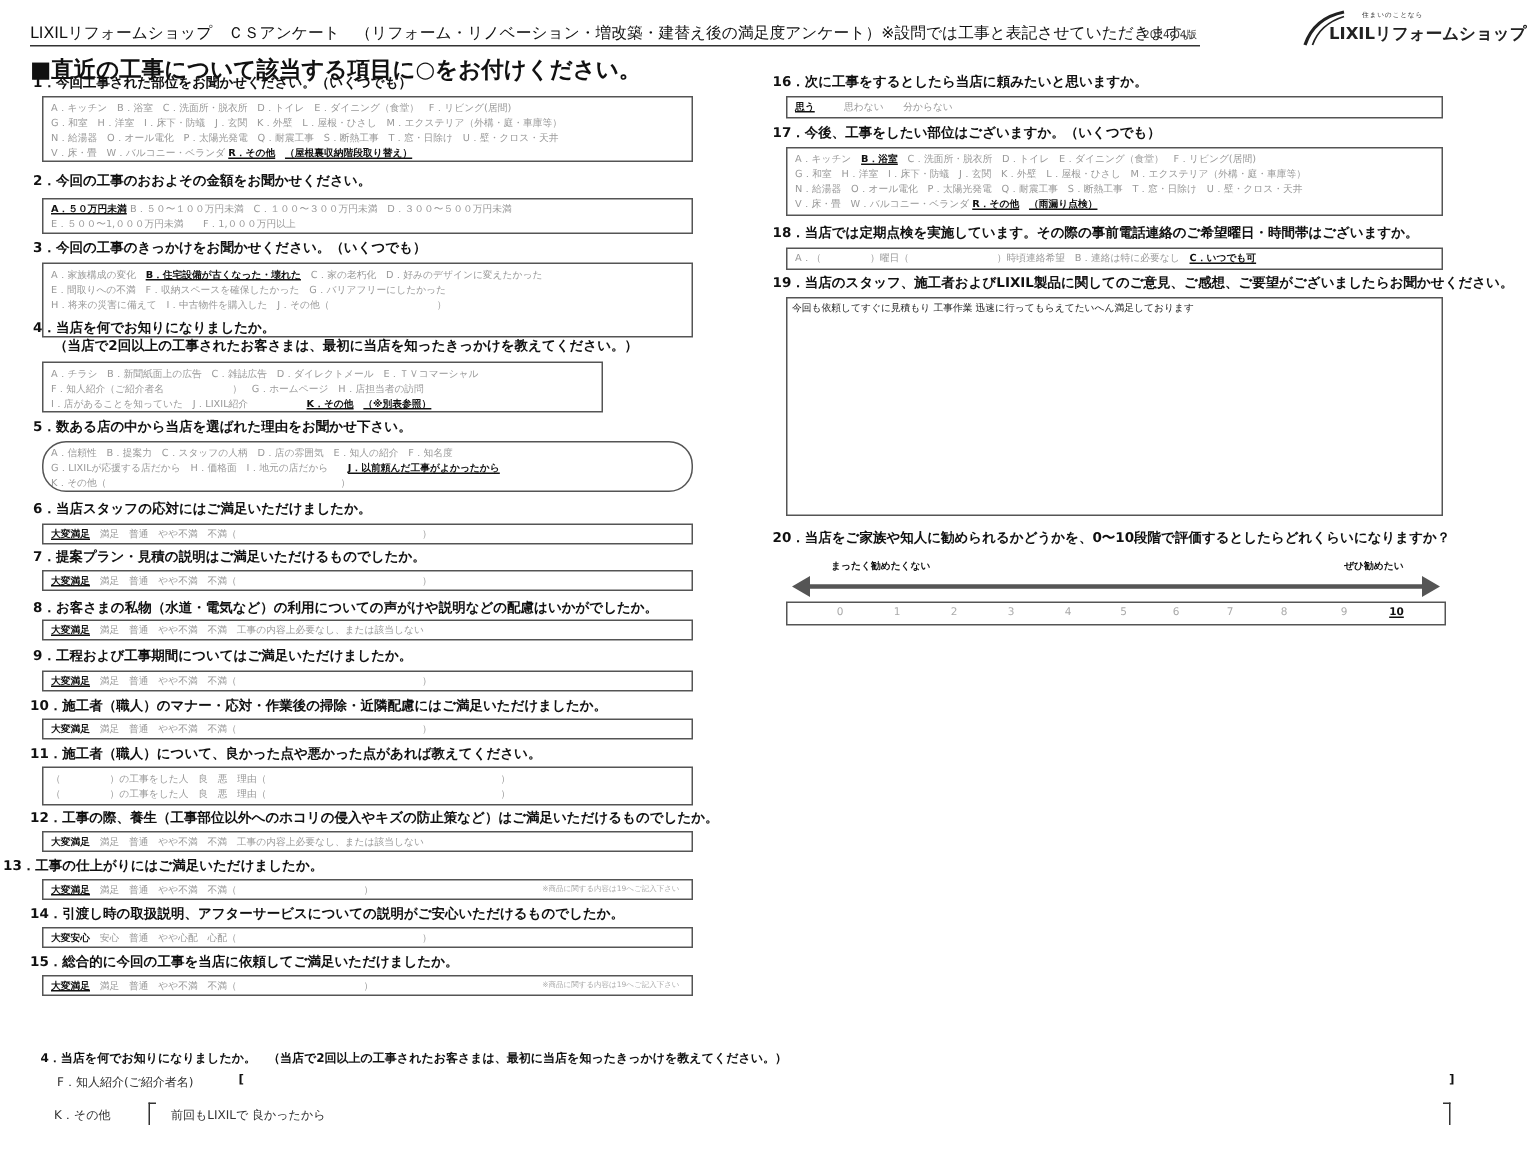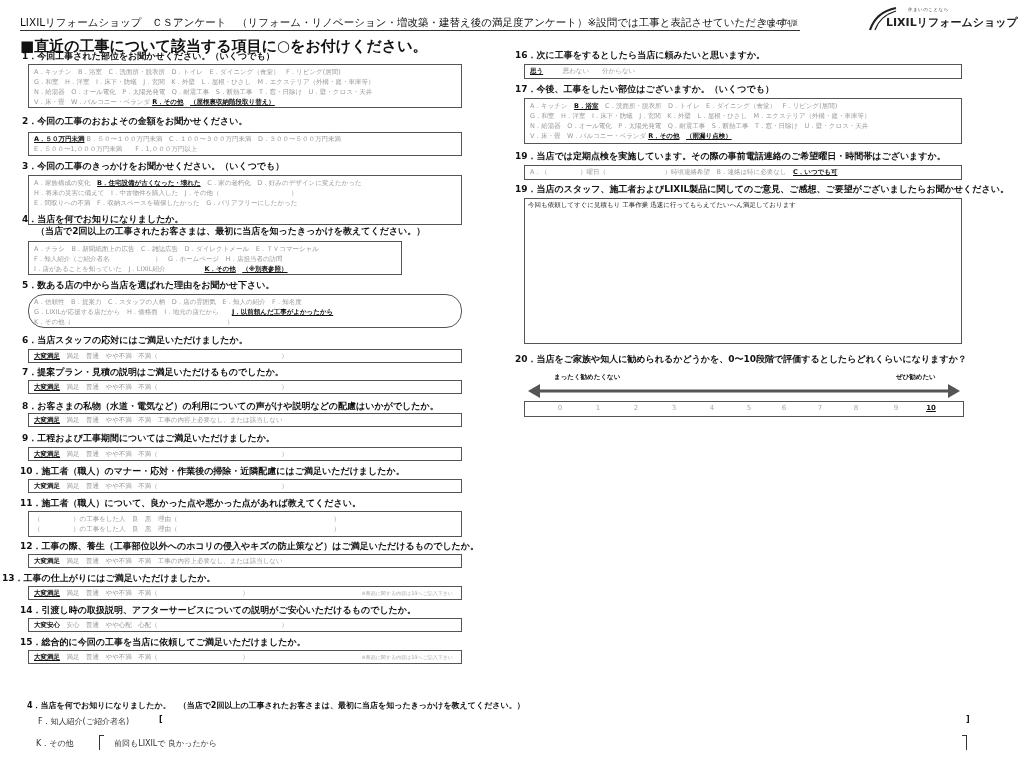--- a/index.html
+++ b/index.html
@@ -64,22 +64,22 @@
 
 <div class="q" style="left:22px;top:115px;">2．今回の工事のおおよその金額をお聞かせください。</div>
 <div class="box" style="left:28px;top:132px;width:434px;height:24px;padding-top:1px;">
   <span class="row"><span class="sel">A．５０万円未満</span> <span>B．５０〜１００万円未満　C．１００〜３００万円未満　D．３００〜５００万円未満</span></span>
   <span class="row">E．５００〜1,０００万円未満　　F．1,０００万円以上</span>
 </div>
 
 <div class="q" style="left:22px;top:160px;">3．今回の工事のきっかけをお聞かせください。（いくつでも）</div>
 <div class="box" style="left:28px;top:175px;width:434px;height:50px;padding-top:2px;">
   <span class="row"><span>A．家族構成の変化</span>　<span class="sel">B．住宅設備が古くなった・壊れた</span>　<span>C．家の老朽化　D．好みのデザインに変えたかった</span></span>
+  <span class="row">E．間取りへの不満　F．収納スペースを確保したかった　G．バリアフリーにしたかった</span>
   <span class="row">H．将来の災害に備えて　I．中古物件を購入した　J．その他（　　　　　　　　　　　）</span>
-  <span class="row">E．間取りへの不満　F．収納スペースを確保したかった　G．バリアフリーにしたかった</span>
 </div>
 
 <div class="q" style="left:22px;top:213px;">4．当店を何でお知りになりましたか。</div>
 <div class="q" style="left:36px;top:225px;">（当店で2回以上の工事されたお客さまは、最初に当店を知ったきっかけを教えてください。）</div>
 <div class="box" style="left:28px;top:241px;width:374px;height:34px;padding-top:2px;">
   <span class="row">A．チラシ　B．新聞紙面上の広告　C．雑誌広告　D．ダイレクトメール　E．ＴＶコマーシャル</span>
   <span class="row">F．知人紹介（ご紹介者名　　　　　　　）　G．ホームページ　H．店担当者の訪問</span>
   <span class="row"><span>I．店があることを知っていた　J．LIXIL紹介</span>　　　　　　<span class="sel">K．その他</span>　<span class="sel">（※別表参照）</span></span>
 </div>
 
@@ -149,21 +149,21 @@
 </div>
 
 <div class="q" style="left:515px;top:83px;">17．今後、工事をしたい部位はございますか。（いくつでも）</div>
 <div class="box" style="left:524px;top:98px;width:438px;height:46px;padding-top:2px;">
   <span class="row"><span>A．キッチン</span>　<span class="sel">B．浴室</span>　<span>C．洗面所・脱衣所　D．トイレ　E．ダイニング（食堂）　F．リビング(居間)</span></span>
   <span class="row">G．和室　H．洋室　I．床下・防蟻　J．玄関　K．外壁　L．屋根・ひさし　M．エクステリア（外構・庭・車庫等）</span>
   <span class="row">N．給湯器　O．オール電化　P．太陽光発電　Q．耐震工事　S．断熱工事　T．窓・日除け　U．壁・クロス・天井</span>
   <span class="row"><span>V．床・畳　W．バルコニー・ベランダ</span> <span class="sel">R．その他</span>　<span class="sel">（雨漏り点検）</span></span>
 </div>
 
-<div class="q" style="left:515px;top:150px;">19．当店では定期点検を実施しています。その際の事前電話連絡のご希望曜日・時間帯はございますか。</div>
+<div class="q" style="left:515px;top:150px;">18．当店では定期点検を実施しています。その際の事前電話連絡のご希望曜日・時間帯はございますか。</div>
 <div class="box" style="left:524px;top:165px;width:438px;height:15px;padding-top:1px;">
   <span>A．（　　　　　）曜日（　　　　　　　　　）時頃連絡希望　B．連絡は特に必要なし</span>　<span class="sel">C．いつでも可</span>
 </div>
 
 <div class="q" style="left:515px;top:183px;">19．当店のスタッフ、施工者およびLIXIL製品に関してのご意見、ご感想、ご要望がございましたらお聞かせください。</div>
 <div class="comment" style="left:524px;top:198px;width:438px;height:146px;">今回も依頼してすぐに見積もり 工事作業 迅速に行ってもらえてたいへん満足しております</div>
 
 <div class="q" style="left:515px;top:353px;">20．当店をご家族や知人に勧められるかどうかを、0〜10段階で評価するとしたらどれくらいになりますか？</div>
 <div class="nps-label" style="left:554px;top:373px;">まったく勧めたくない</div>
 <div class="nps-label" style="left:896px;top:373px;">ぜひ勧めたい</div>

